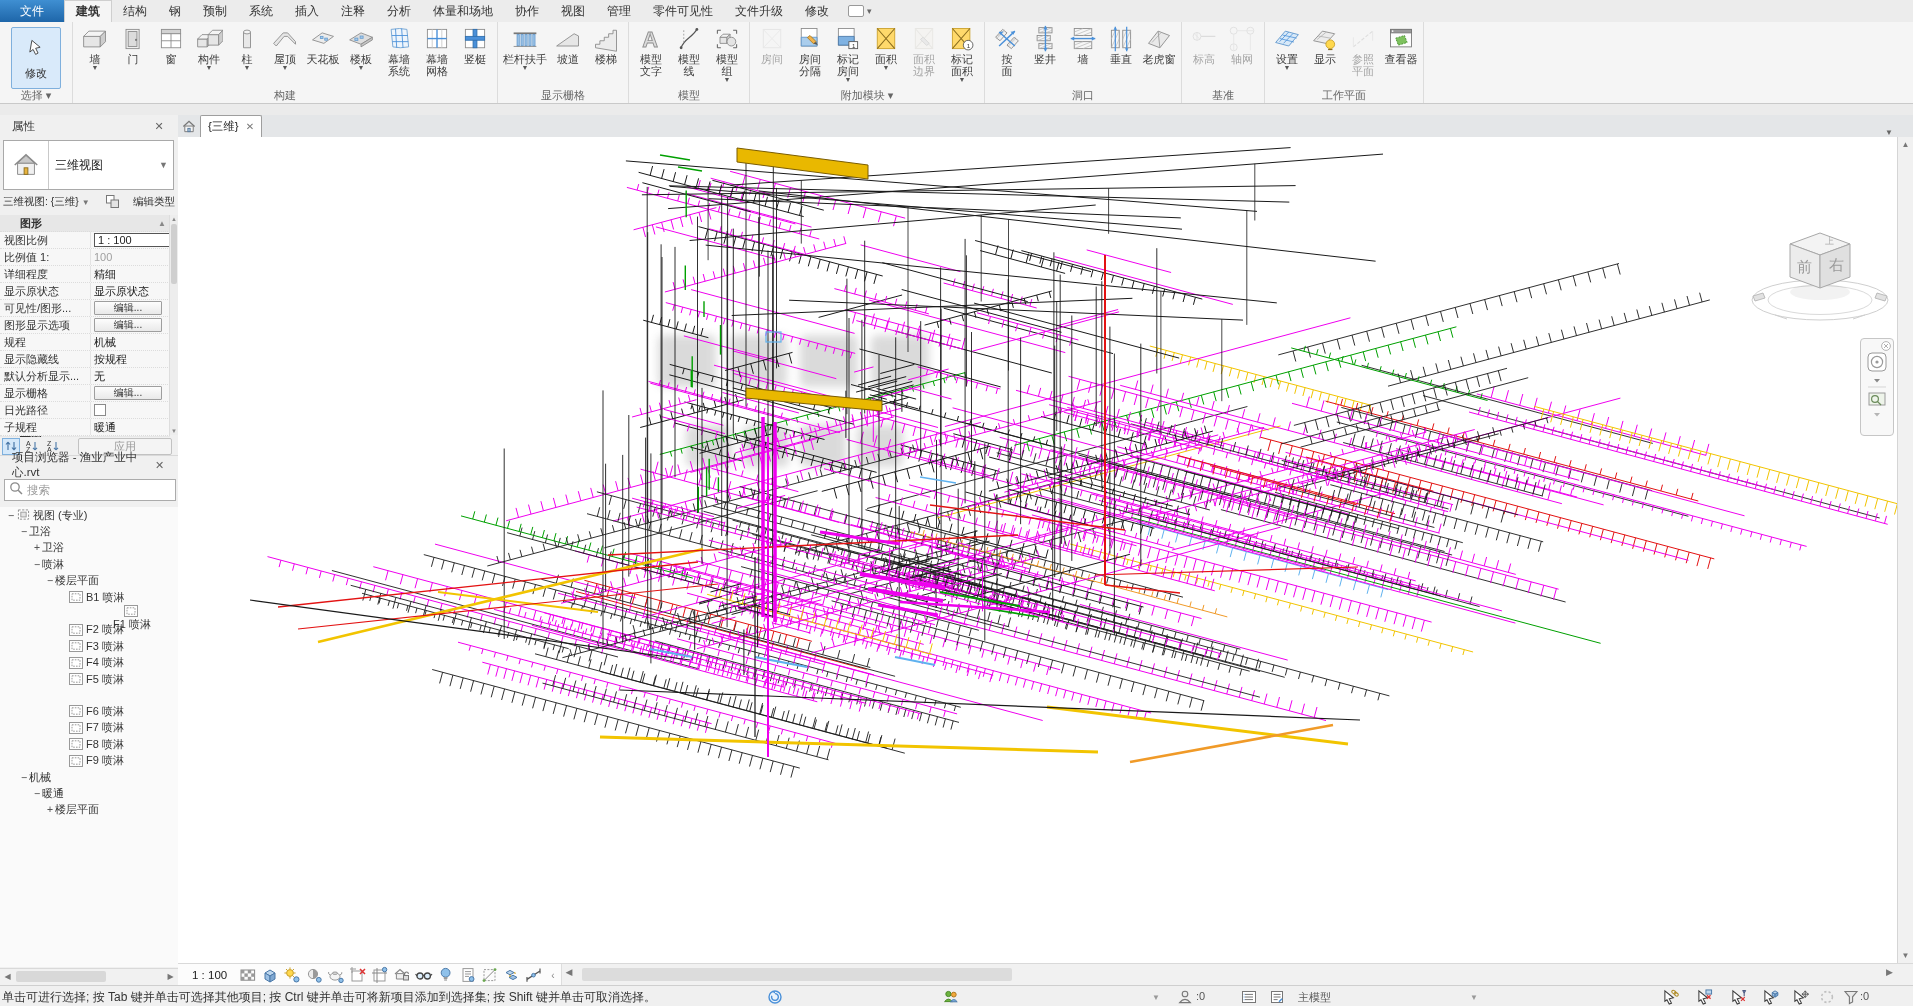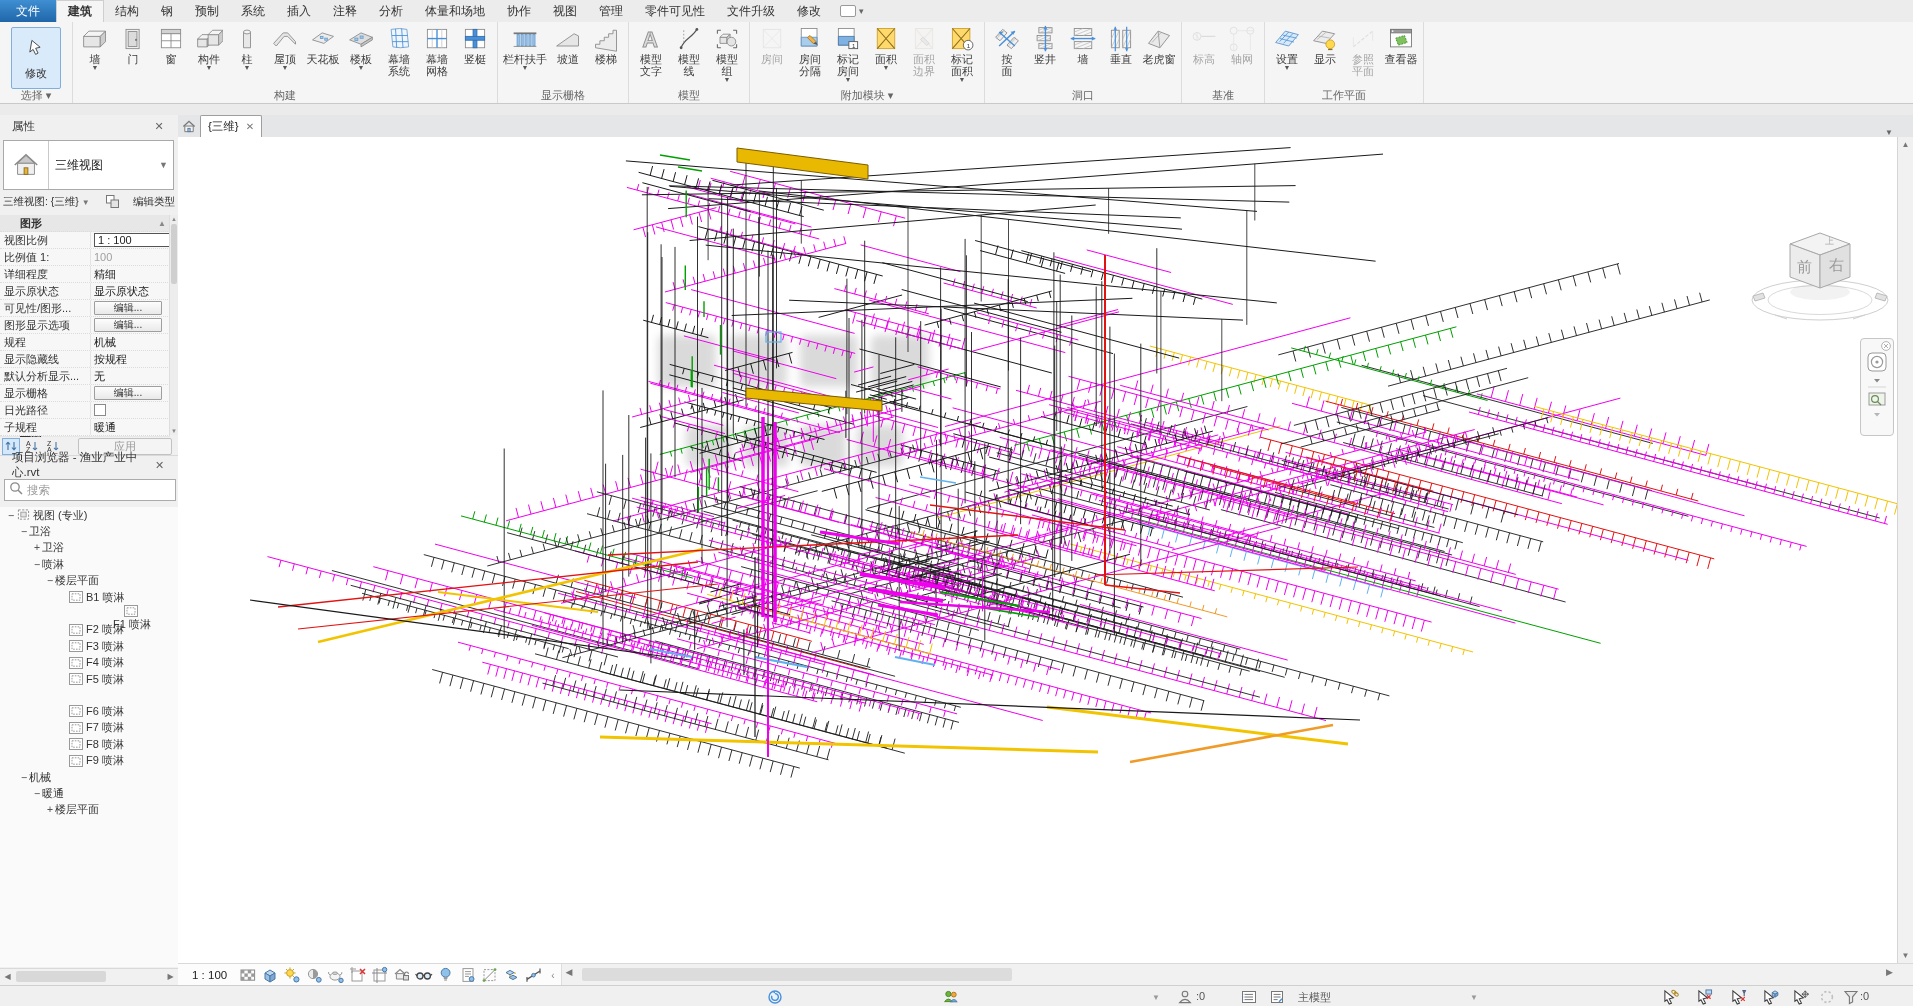--- a/index.html
+++ b/index.html
@@ -1,21 +1,21 @@
 <!DOCTYPE html>
 <html><head>
 <meta charset="utf-8">
 <style>
   html,body{margin:0;padding:0;background:#888;}
   .app{position:relative;width:1913px;height:1006px;background:#ebebeb;overflow:hidden;
        font-family:"Liberation Sans","DejaVu Sans",sans-serif;color:#333;
        -webkit-user-select:none;user-select:none;}
   
   .menubar{position:absolute;left:0;top:0;right:0;height:22px;background:#ececec;display:flex;align-items:stretch;}
-  .file-btn{width:56px;background:linear-gradient(#3f8fd2,#1e66a9);color:#fff;font-size:12px;
+  .file-btn{width:64px;background:linear-gradient(#3f8fd2,#1e66a9);color:#fff;font-size:12px;
             display:flex;align-items:center;justify-content:center;}
   .mtab{padding:0 11px;font-size:12px;display:flex;align-items:center;color:#333;cursor:default;}
   .mtab.active{background:#f5f5f5;border:1px solid #cfcfcf;border-bottom:none;font-weight:bold;}
   .mtab-extra{display:flex;align-items:center;padding:0 8px;color:#666;font-size:9px;gap:3px;}
   .mtab-extra .sq{width:14px;height:10px;border:1px solid #999;border-radius:2px;background:#fff;display:inline-block;}
   
   .ribbon{position:absolute;left:0;top:22px;right:0;height:81px;background:#f5f5f5;border-bottom:1px solid #c9c9c9;display:flex;}
   .rgroup{display:flex;flex-direction:column;border-right:1px solid #dcdcdc;}
   .rgroup-items{height:64px;display:flex;align-items:flex-start;padding:2px 3px 0 3px;}
   .rgroup-label{height:15px;font-size:11px;color:#666;text-align:center;line-height:14px;white-space:nowrap;padding:0 6px;}
@@ -1403,20 +1403,21 @@
     <span style="color:#888;font-size:10px;padding:0 6px;">‹</span>
     <div class="vb-hs">
       <span class="arr" style="left:4px;">◀</span>
       <span class="thumb"></span>
       <span class="arr" style="right:20px;">▶</span>
     </div>
   </div>
 </div>
 
 <div class="statusbar">
+  <span class="hint">单击可进行选择; 按 Tab 键并单击可选择其他项目; 按 Ctrl 键并单击可将新项目添加到选择集; 按 Shift 键并单击可取消选择。</span>
   <span class="st-ic" style="left:766px;" id="st-bgproc">
         <svg width="16" height="16" viewBox="0 0 16 16">
           <circle cx="8" cy="8" r="6" fill="#eaf3fc" stroke="#4a90d9" stroke-width="1.4"></circle>
           <path d="M8,4.6 a3.4,3.4 0 1 1 -3.2,2.2" fill="none" stroke="#4a90d9" stroke-width="1.4"></path>
           <path d="M8,4.6 l-2,-1.2 2,-1.2 Z" fill="#4a90d9" stroke="none" stroke-width="1"></path>
         </svg>
       </span>
   <span class="st-ic" style="left:942px;" id="st-workset">
         <svg width="16" height="16" viewBox="0 0 16 16">
           <circle cx="5.4" cy="5" r="2.6" fill="#6db33f" stroke="#4a8a28" stroke-width="1"></circle>

